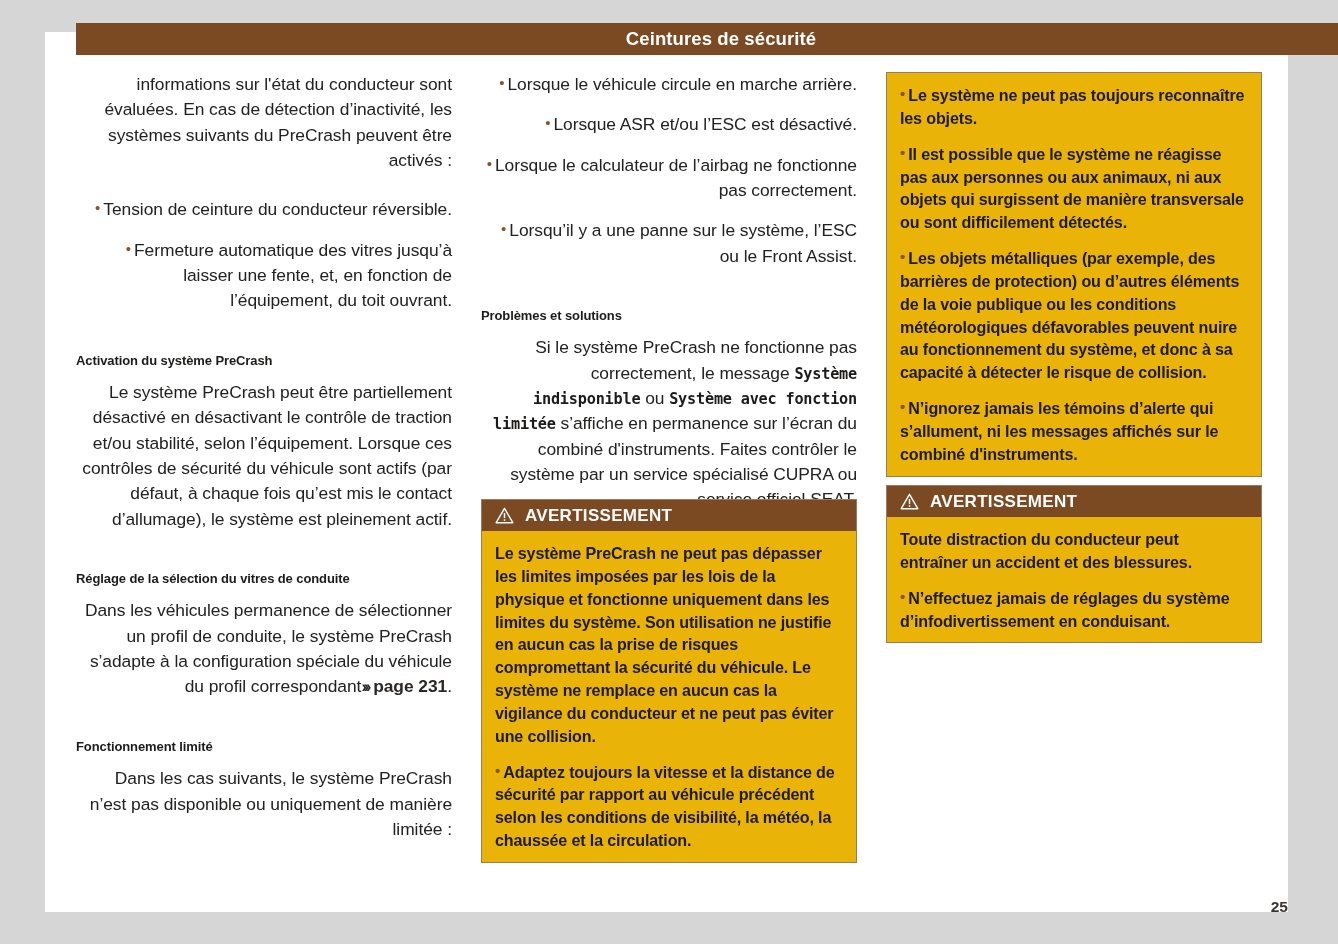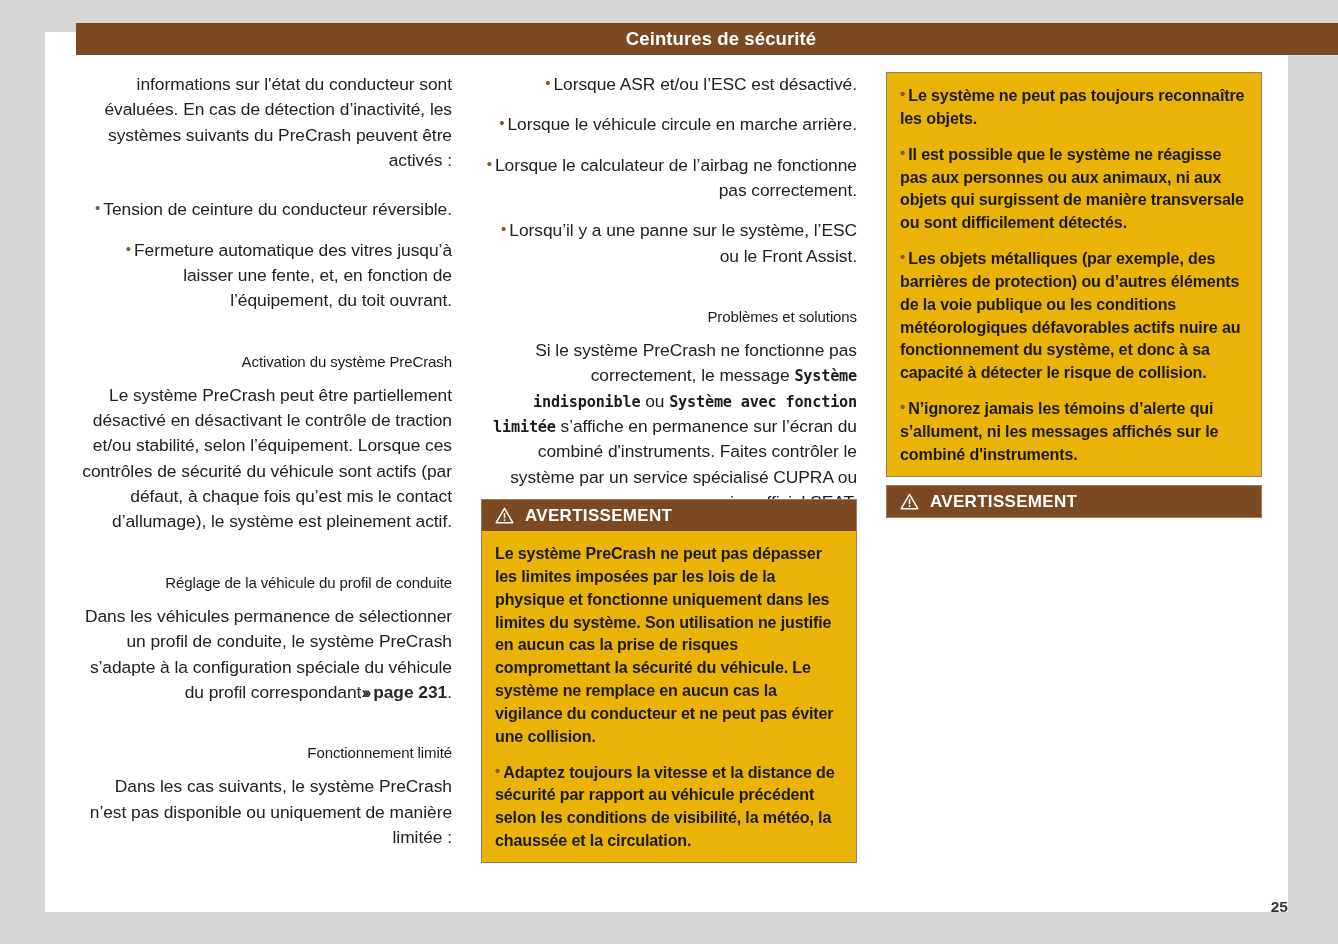--- a/index.html
+++ b/index.html
@@ -62,26 +62,25 @@
   p.body, p.bullet {
     margin: 0 0 15px 0;
     font-size: 17.4px;
     line-height: 1.455;
     color: #23211f;
     text-align: right;
     letter-spacing: -0.05px;
   }
   h3.sub {
     margin: 6px 0 11px 0;
-    font-size: 15px;
-    font-weight: normal;
+    font-size: 13px;
+    font-weight: bold;
     line-height: 1.35;
     color: #1d1b19;
     letter-spacing: -0.1px;
-    text-align: right;
   }
   .spacer-sm { height: 9px; }
   .spacer-md { height: 17px; }
 
   .bullet {
     position: relative;
     padding-left: 0;
   }
   .dot {
     color: #8a5522;
@@ -196,33 +195,33 @@
 
     <p class="bullet"><span class="dot dot-sp">•</span><span>Fermeture automatique des vitres jusqu’à laisser une fente, et, en fonction de l’équipement, du toit ouvrant.</span></p>
 
     <div class="spacer-md"></div>
 
     <h3 class="sub">Activation du système PreCrash</h3>
     <p class="body">Le système PreCrash peut être partiellement désactivé en désactivant le contrôle de traction et/ou stabilité, selon l’équipement. Lorsque ces contrôles de sécurité du véhicule sont actifs (par défaut, à chaque fois qu’est mis le contact d’allumage), le système est pleinement actif.</p>
 
     <div class="spacer-md"></div>
 
-    <h3 class="sub">Réglage de la véhicule du profil de conduite</h3>
+    <h3 class="sub">Réglage de la sélection du vitres de conduite</h3>
     <p class="body"><span>Dans les véhicules permanence de sélectionner un profil de conduite, le système PreCrash s’adapte à la configuration spéciale du véhicule du profil correspondant</span><span class="xref"><span class="chev">›››</span> <span>page 231</span></span><span>.</span></p>
 
     <div class="spacer-md"></div>
 
     <h3 class="sub">Fonctionnement limité</h3>
     <p class="body">Dans les cas suivants, le système PreCrash n’est pas disponible ou uniquement de manière limitée :</p>
   </div>
 
   <div class="col">
 
+    <p class="bullet"><span class="dot dot-sp">•</span><span>Lorsque le véhicule circule en marche arrière.</span></p>
     <p class="bullet"><span class="dot dot-sp">•</span><span>Lorsque ASR et/ou l’ESC est désactivé.</span></p>
-    <p class="bullet"><span class="dot dot-sp">•</span><span>Lorsque le véhicule circule en marche arrière.</span></p>
     <p class="bullet"><span class="dot dot-sp">•</span><span>Lorsque le calculateur de l’airbag ne fonctionne pas correctement.</span></p>
     <p class="bullet"><span class="dot dot-sp">•</span><span>Lorsqu’il y a une panne sur le système, l’ESC ou le Front Assist.</span></p>
 
     <div class="spacer-md"></div>
 
     <h3 class="sub">Problèmes et solutions</h3>
     <p class="body"><span>Si le système PreCrash ne fonctionne pas correctement, le message </span><code class="msg">Système indisponible</code><span> ou </span><code class="msg">Système avec fonction limitée</code><span> s’affiche en permanence sur l’écran du combiné d'instruments. Faites contrôler le système par un service spécialisé CUPRA ou service officiel SEAT.</span></p>
 
     <div class="box" id="warn-box-col2">
       <div class="box-head">
@@ -241,33 +240,37 @@
       </div>
     </div>
   </div>
 
   <div class="col">
 
     <div class="box" id="note-box-continued">
       <div class="box-body">
         <p><span class="dot dot-sp">•</span><span>Le système ne peut pas toujours reconnaître les objets.</span></p>
         <p><span class="dot dot-sp">•</span><span>Il est possible que le système ne réagisse pas aux personnes ou aux animaux, ni aux objets qui surgissent de manière transversale ou sont difficilement détectés.</span></p>
-        <p><span class="dot dot-sp">•</span><span>Les objets métalliques (par exemple, des barrières de protection) ou d’autres éléments de la voie publique ou les conditions météorologiques défavorables actifs nuire au fonctionnement du système, et donc à sa capacité à détecter le risque de collision.</span></p>
+        <p><span class="dot dot-sp">•</span><span>Les objets métalliques (par exemple, des barrières de protection) ou d’autres éléments de la voie publique ou les conditions météorologiques défavorables peuvent nuire au fonctionnement du système, et donc à sa capacité à détecter le risque de collision.</span></p>
         <p><span class="dot dot-sp">•</span><span>N’ignorez jamais les témoins d’alerte qui s’allument, ni les messages affichés sur le combiné d'instruments.</span></p>
       </div>
     </div>
 
     <div class="box" id="warn-box-col3">
       <div class="box-head">
         <span class="tri">
           <svg width="19" height="17" viewBox="0 0 20 18" aria-hidden="true">
             <path d="M10 1.4 L18.8 16.6 L1.2 16.6 Z" fill="none" stroke="#ffffff" stroke-width="1.5" stroke-linejoin="round"></path>
             <rect x="9.2" y="6.4" width="1.6" height="5.4" fill="#ffffff"></rect>
             <rect x="9.2" y="13" width="1.6" height="1.7" fill="#ffffff"></rect>
           </svg>
         </span>
         <span>AVERTISSEMENT</span>
       </div>
+      <div class="box-body">
+        <p>Toute distraction du conducteur peut entraîner un accident et des blessures.</p>
+        <p><span class="dot dot-sp">•</span><span>N’effectuez jamais de réglages du système d’infodivertissement en conduisant.</span></p>
+      </div>
     </div>
   </div>
 </div>
 
 <div id="folio">25</div>
 
 </body></html>

